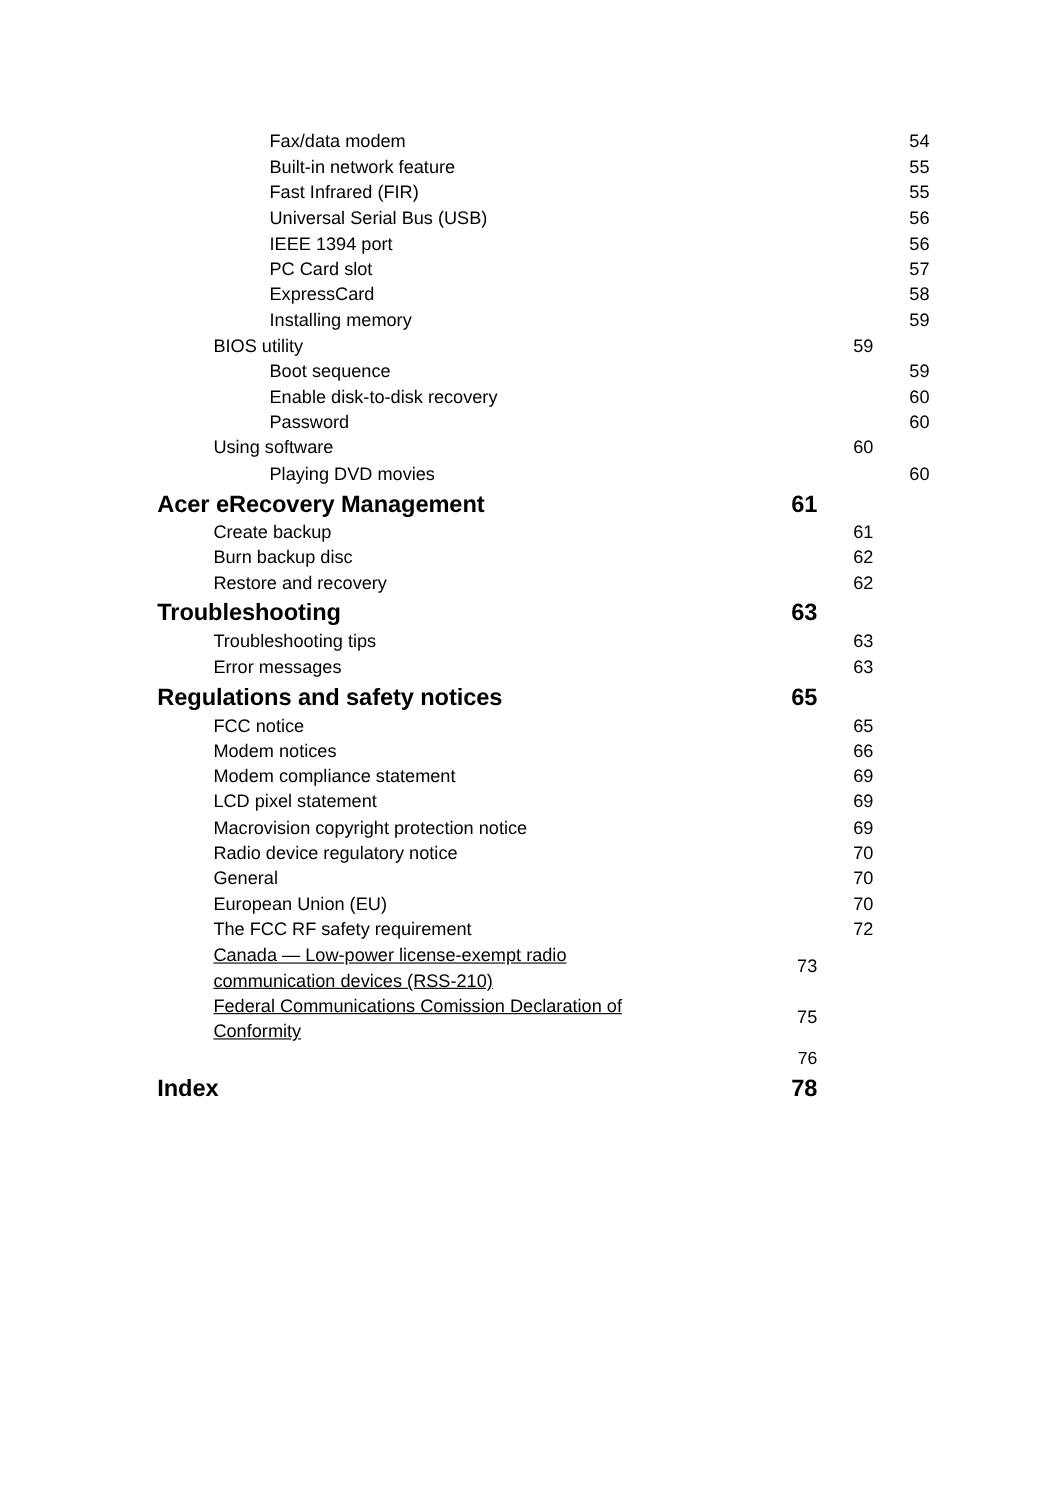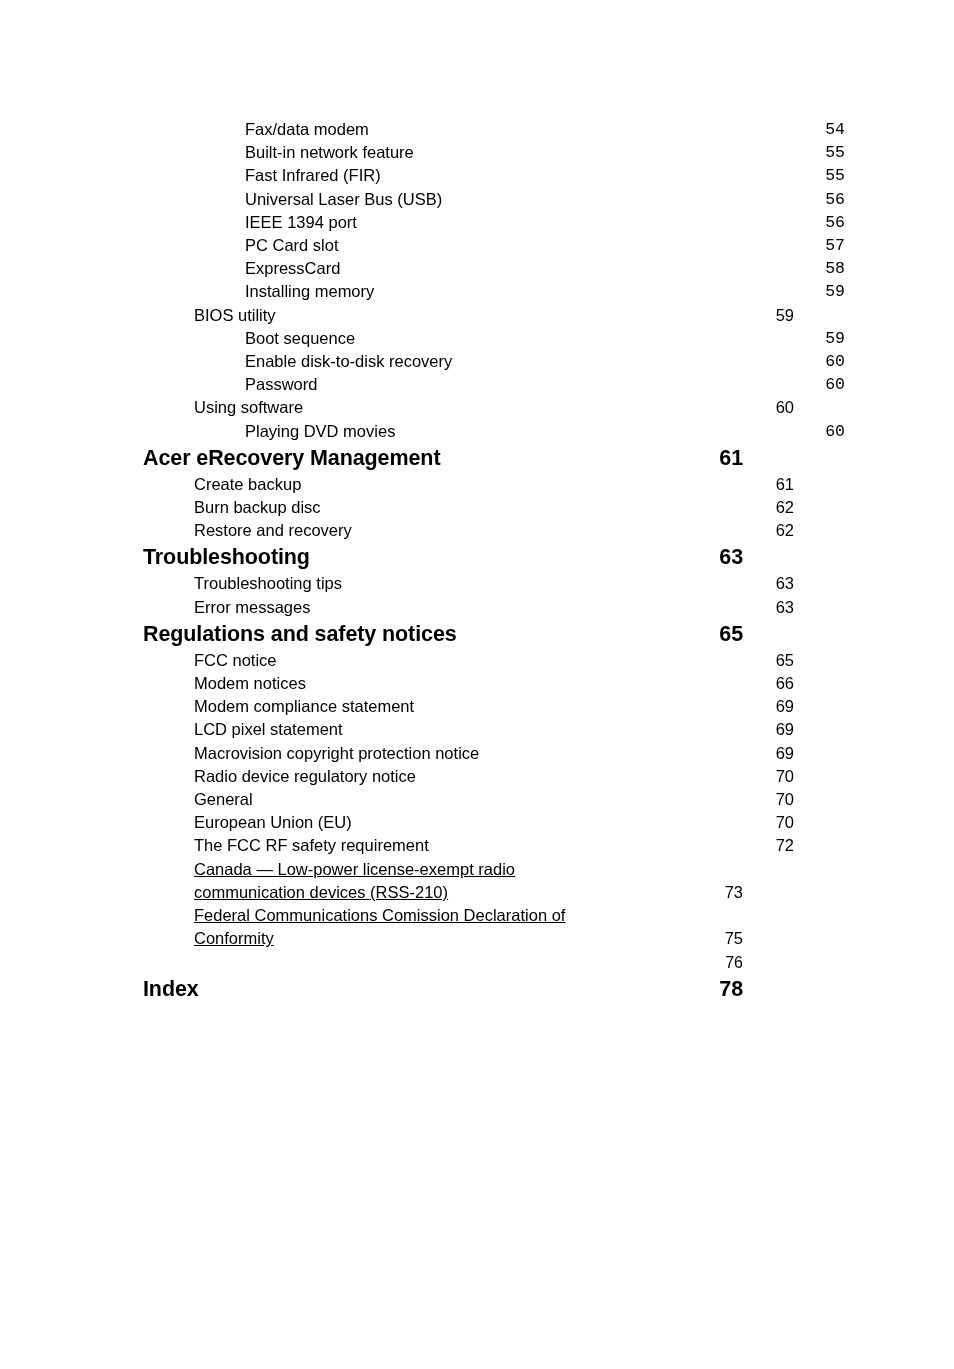--- a/index.html
+++ b/index.html
@@ -70,38 +70,38 @@
   }
   .lvl1 .page-num { font-size: 16.5px; }
 
   
   .lvl2 {
     font-size: 16.5px;
     font-weight: normal;
     line-height: 23.2px;
     margin-left: 102px;
   }
-  .lvl2 .page-num { font-size: 16.5px; font-family: Liberation Mono, monospace; }
+  .lvl2 .page-num { font-size: 16.5px; }
 
   
   .wrap-entry {
     position: relative;
     margin-left: 51px;
     font-size: 16.5px;
     line-height: 23.2px;
   }
   .wrap-entry .wrap-label {
     display: block;
     width: 430px;
     text-decoration: underline;
   }
   .wrap-entry .wrap-num {
     position: absolute;
     right: 0;
-    bottom: 0;
+    bottom: 13px;
     font-size: 16.5px;
     text-align: right;
     font-variant-numeric: tabular-nums;
   }
 
   
   .orphan {
     font-size: 16px;
     line-height: 23.2px;
     text-align: right;
@@ -123,21 +123,21 @@
         <span class="label">Built-in network feature</span>
         <span class="spacer"></span>
         <span class="page-num">55</span>
       </div>
       <div class="row lvl2">
         <span class="label">Fast Infrared (FIR)</span>
         <span class="spacer"></span>
         <span class="page-num">55</span>
       </div>
       <div class="row lvl2">
-        <span class="label">Universal Laser Bus (USB)</span>
+        <span class="label">Universal Serial Bus (USB)</span>
         <span class="spacer"></span>
         <span class="page-num">56</span>
       </div>
       <div class="row lvl2">
         <span class="label">IEEE 1394 port</span>
         <span class="spacer"></span>
         <span class="page-num">56</span>
       </div>
       <div class="row lvl2">
         <span class="label">PC Card slot</span>

